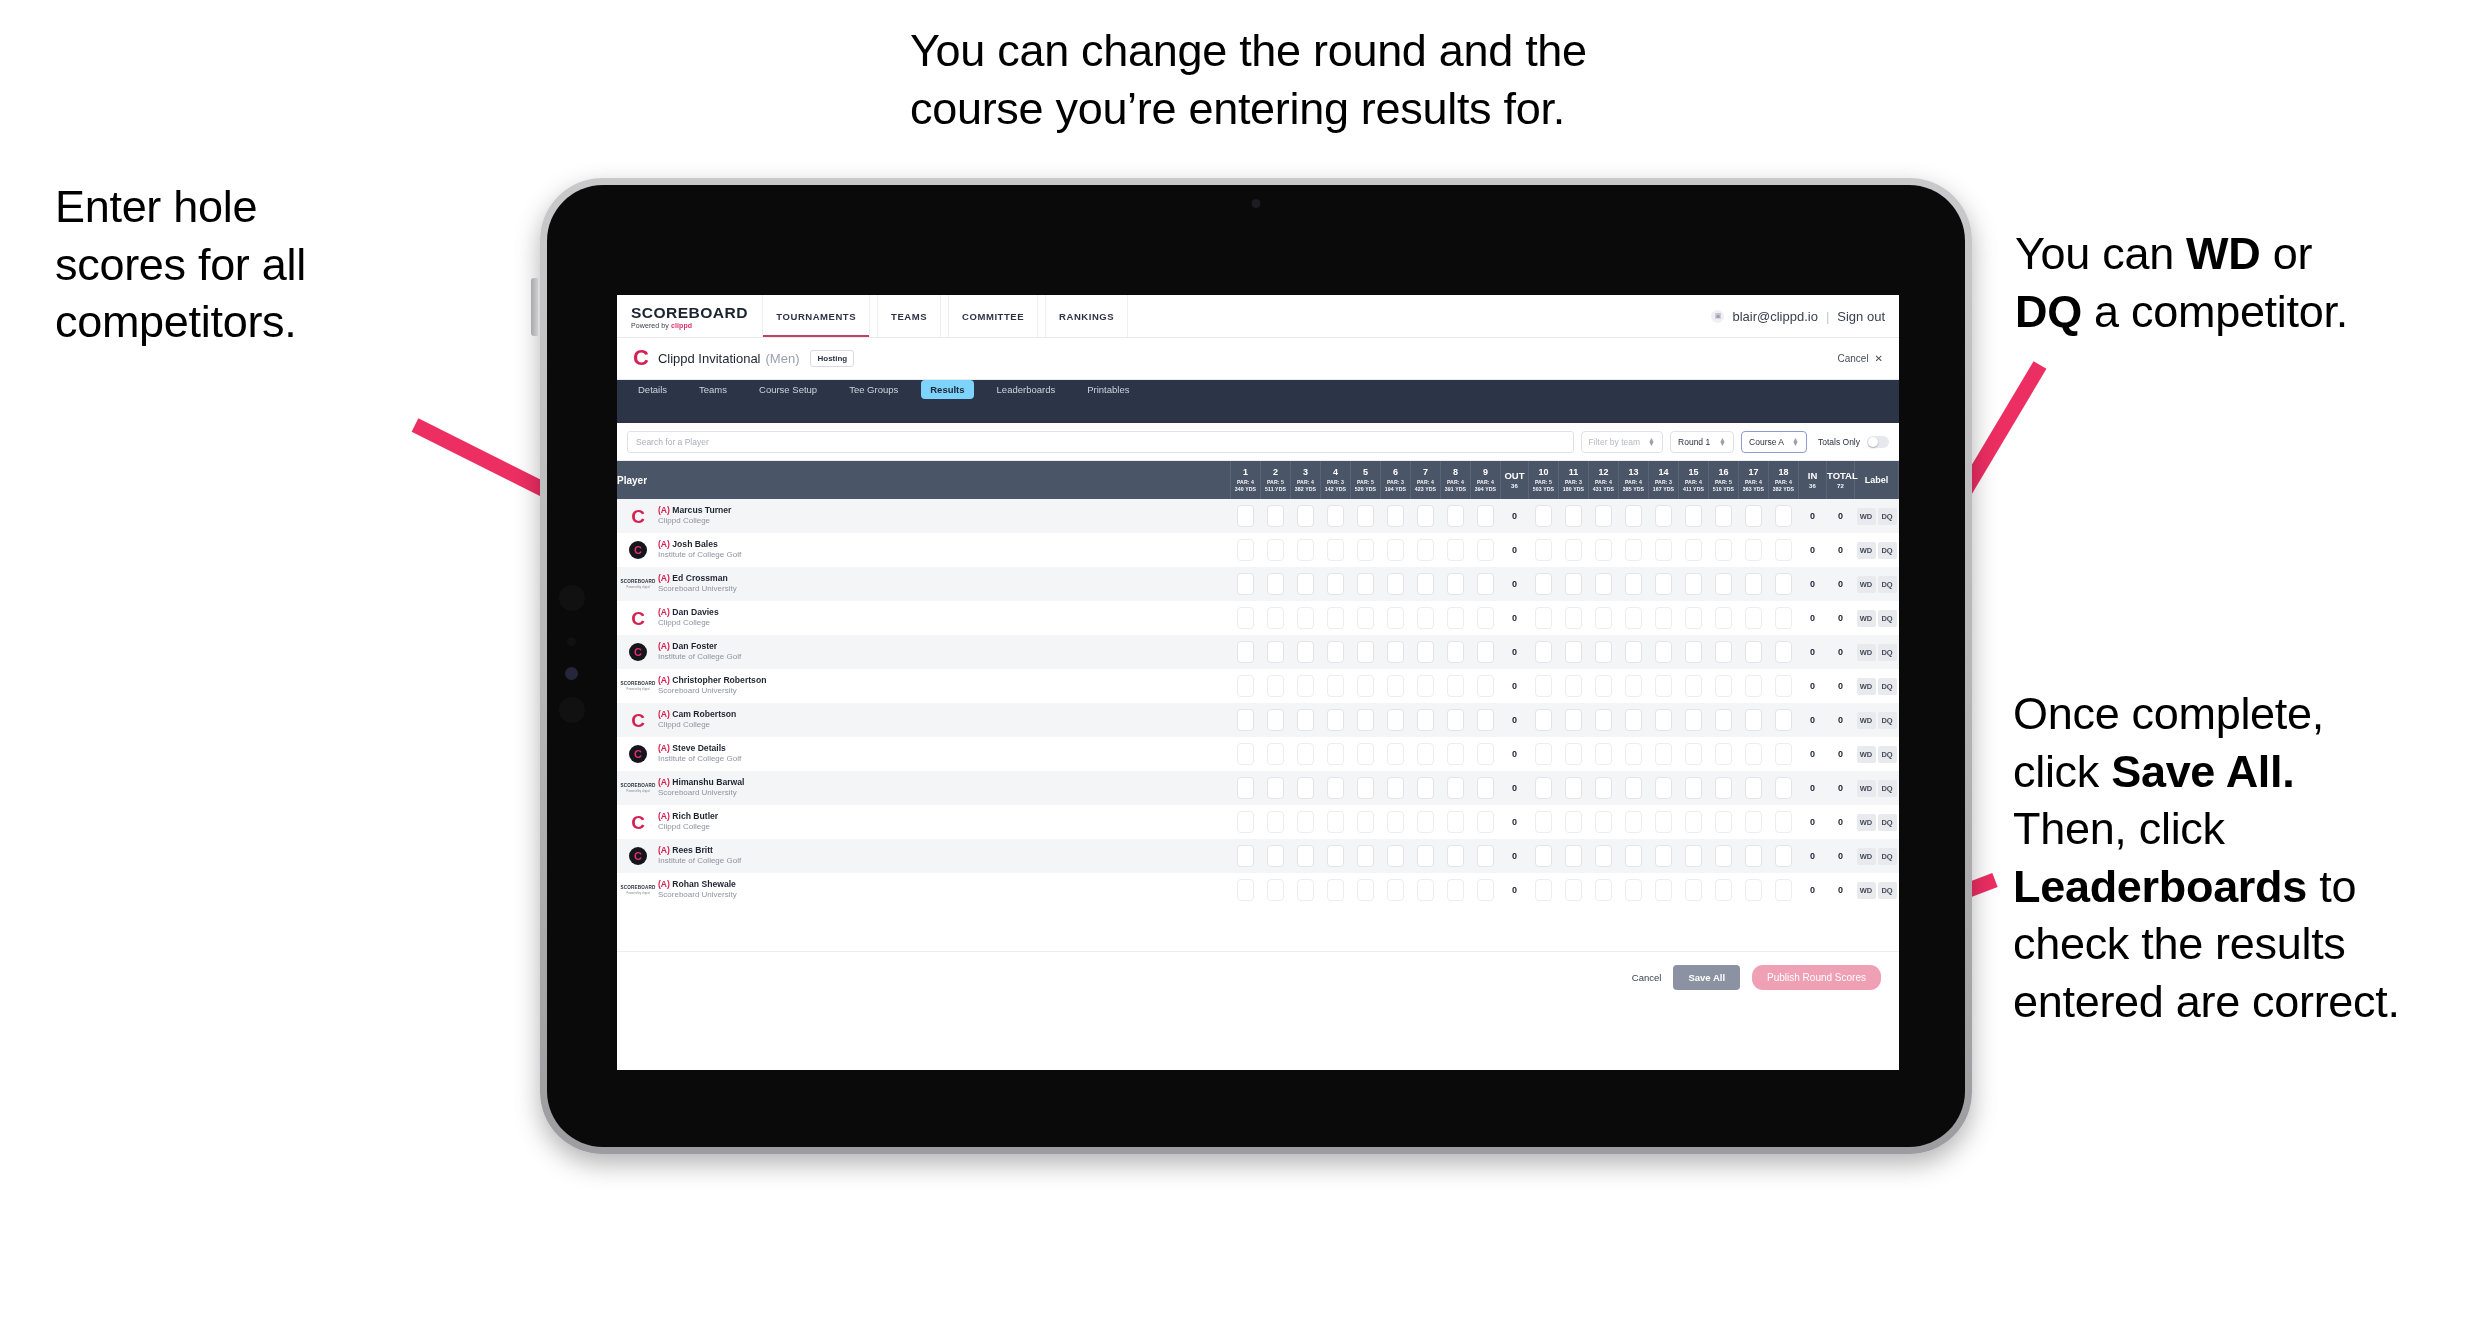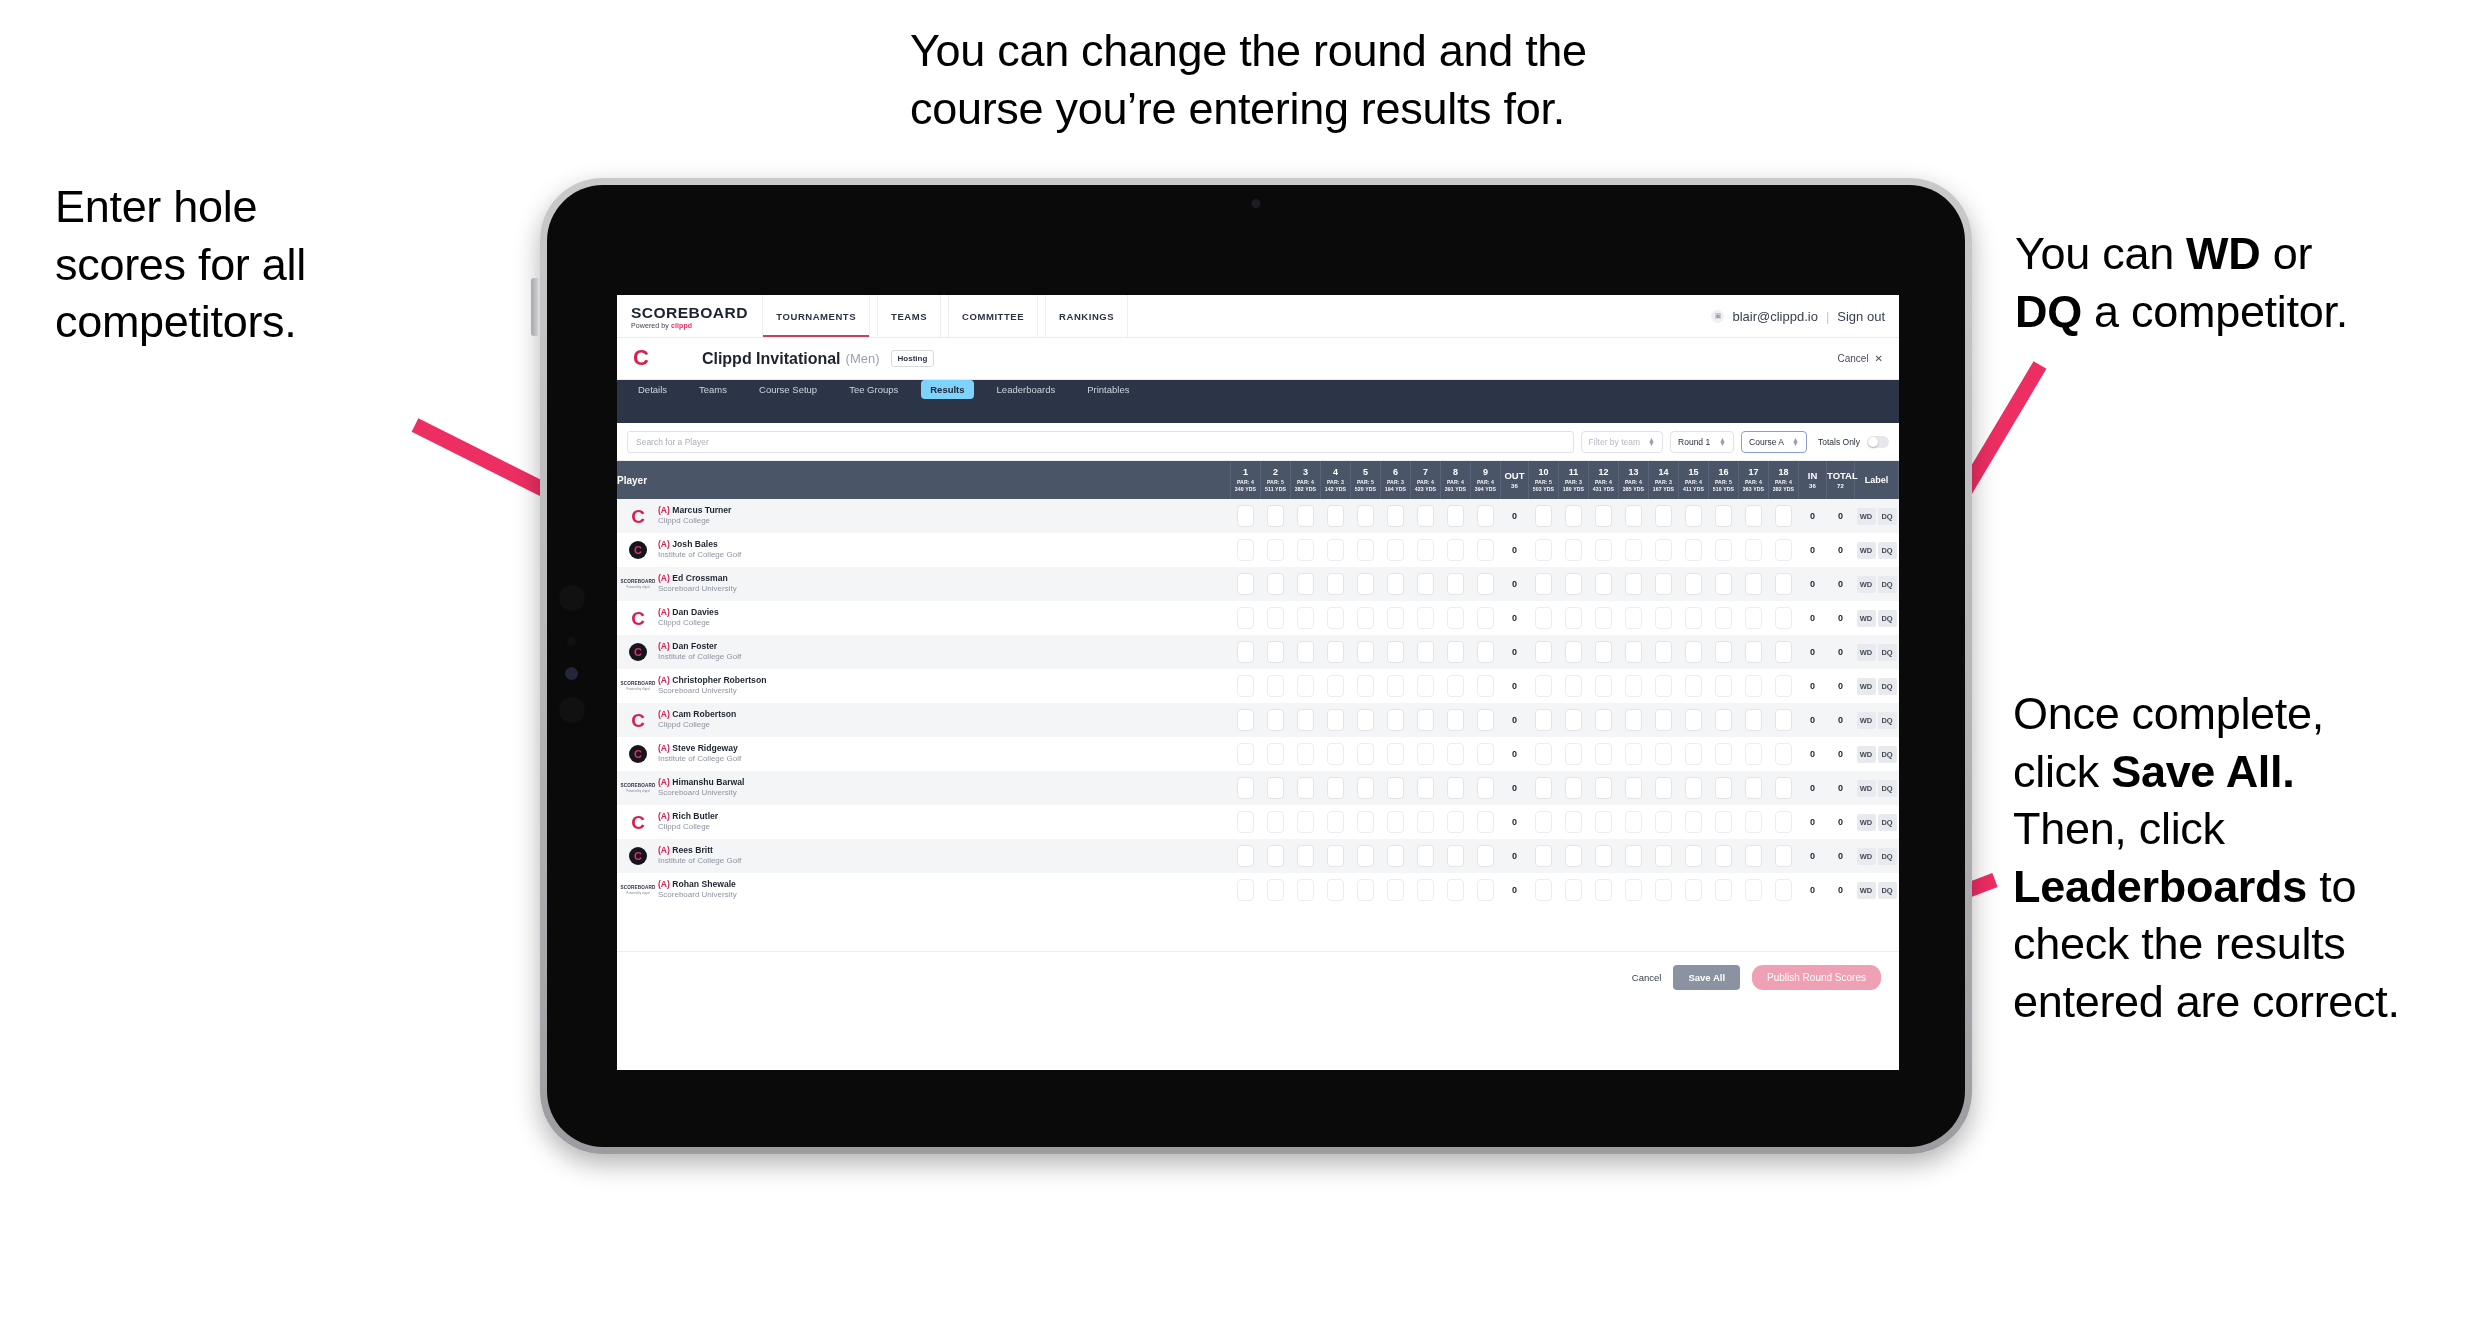--- a/index.html
+++ b/index.html
@@ -93,21 +93,21 @@
   .avatar-sq { width:13px;height:13px;border-radius:50%;background:#f0f0f4;
                display:flex;align-items:center;justify-content:center;font-size:7px;color:#9aa0ad;}
   .topnav-right span { font-size:13px; color:#39404f; }
   .topnav-right .sep { color:#c3c7d0; }
 
   
   .tourbar { height:42px; display:flex; align-items:center; padding:0 16px;
              border-bottom:1px solid #e9e9ee; background:#fff; }
   .tour-logo { font-size:22px; font-weight:700; color:#d6204f; line-height:1;
                font-family:"Liberation Sans",sans-serif; margin-right:9px; margin-top:-2px;}
-  .tour-name { font-size:16px; color:#1d2430; font-weight:700;margin-left:44px; }
+  .tour-name { font-size:13px; color:#1d2430; font-weight:400; }
   .tour-gender { font-size:13px; color:#9aa1ae; margin-left:5px; }
   .tour-chip { margin-left:11px; font-size:8px; font-weight:700; color:#2b3243;
                border:1px solid #d8dbe2; border-radius:3px; padding:3px 6px; background:#fff;}
   .tour-cancel { margin-left:auto; font-size:10px; color:#454c5b; display:flex; align-items:center; gap:6px;}
 
   
   .tabbar { height:43px; background:#2c3547; display:flex; align-items:flex-start; padding:0 12px; gap:14px;}
   .tab { font-size:9.5px; color:#cdd3de; padding:4px 9px; border-radius:4px; cursor:pointer; white-space:nowrap;}
   .tab.active { background:#7dd3fc; color:#1d2430; font-weight:700; }
 
@@ -1221,21 +1221,21 @@
                     </div>
                   </td>
                 </tr>
                 <tr>
                   <td>
                     <div class="player" style="display:flex;align-items:center;gap:9px;height:34px;padding-left:10px;">
                       <div class="club-logo">
                         <div class="logo-dark">C</div>
                       </div>
                       <div>
-                        <div class="pname"><i>(A)</i> <span>Steve Ridgeway</span></div>
+                        <div class="pname"><i>(A)</i> <span>Steve Details</span></div>
                         <div class="pteam">Institute of College Golf</div>
                       </div>
                     </div>
                   </td>
                   <td>
                     <div class="cellbox">
                       <div class="inp"></div>
                     </div>
                   </td>
                   <td>

